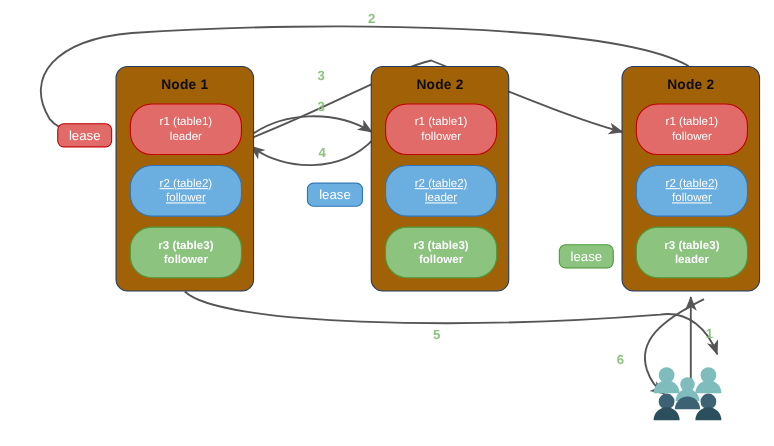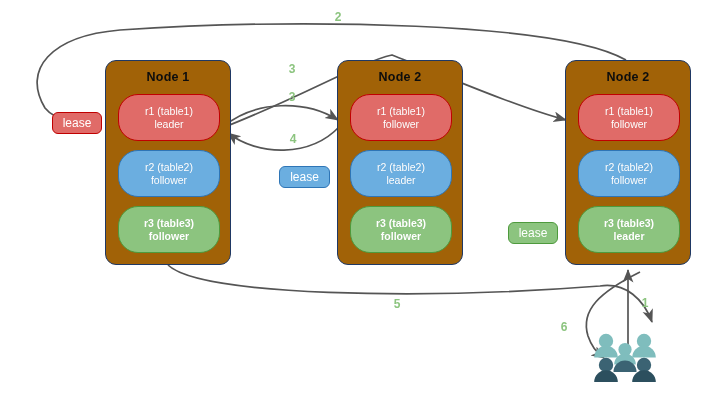--- a/index.html
+++ b/index.html
@@ -19,21 +19,21 @@
     font-size:12.5px;font-weight:bold;color:#0d0d0d;letter-spacing:.2px;
   }
   .replica{
     position:absolute;box-sizing:border-box;border-radius:20px;
     display:flex;flex-direction:column;align-items:center;justify-content:center;
     color:#ffffff;font-size:10.5px;line-height:13px;text-align:center;
     text-shadow:0 0 1px rgba(0,0,0,.08);
   }
   .replica span{display:block;}
   .r-red  {background:#E06B68;border:1.6px solid #C00000;}
-  .r-blue {background:#6BAEE0;border:1.6px solid #2E75B6;}
+  .r-blue {background:#6BAEE0;border:1.6px solid #2E75B6;text-decoration:underline;}
   .r-green{background:#8CC47F;border:1.6px solid #4E9A3D;font-weight:bold;}
 
   .lease{
     position:absolute;box-sizing:border-box;border-radius:6px;
     display:flex;align-items:center;justify-content:center;
     color:#ffffff;font-size:12px;
   }
   .lease-red  {background:#E06B68;border:1.6px solid #C00000;}
   .lease-blue {background:#6BAEE0;border:1.6px solid #2E75B6;}
   .lease-green{background:#8CC47F;border:1.6px solid #4E9A3D;}

